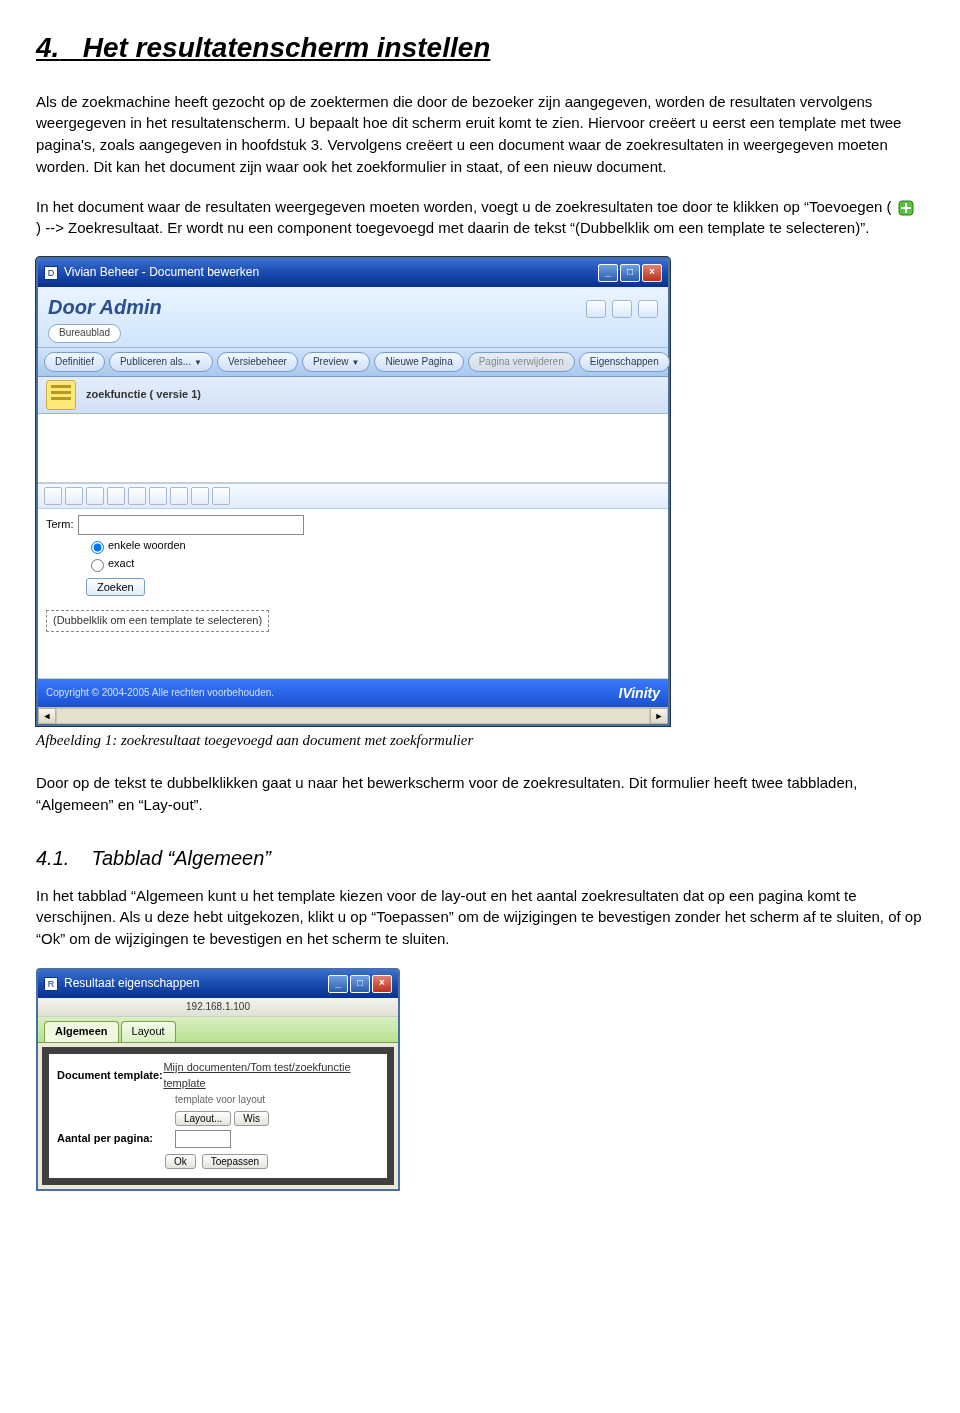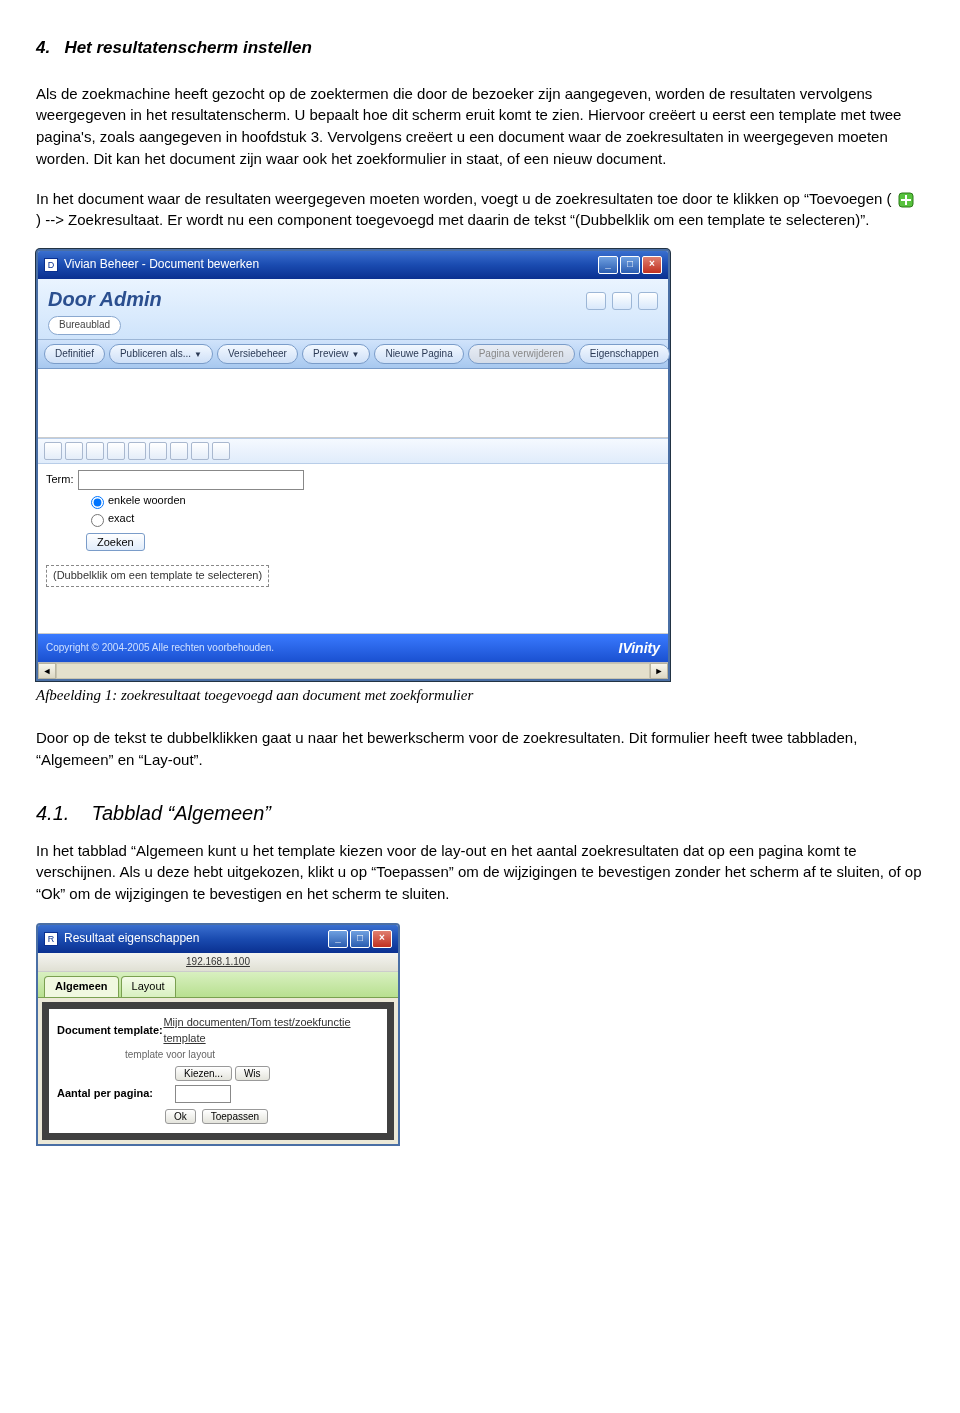--- a/index.html
+++ b/index.html
@@ -8,24 +8,25 @@
     line-height: 1.45;
     color: #000;
     background: #fff;
     margin: 0;
     padding: 28px 36px;
     width: 960px;
     box-sizing: border-box;
   }
   h2.section-title {
     font-family: Arial, sans-serif;
-    font-size: 17px;
+    font-size: 28px;
     font-weight: bold;
     font-style: italic;
-    margin: 8px 0 22px 0;
+    margin: 0 0 22px 0;
+    text-decoration: underline;
   }
   h3.subsection-title {
     font-family: Arial, sans-serif;
     font-size: 20px;
     font-weight: normal;
     font-style: italic;
     margin: 28px 0 12px 0;
   }
   p.body-text {
     margin: 0 0 18px 0;
@@ -269,21 +270,20 @@
     font-family: Tahoma, sans-serif;
     font-size: 11px;
   }
   .ipbar {
     background: linear-gradient(#f4f4f0,#e0e0d4);
     padding: 2px 8px;
     font-size: 10px;
     color: #333;
     border-bottom: 1px solid #ccc;
     text-align: center;
-    text-decoration: underline;
   }
   .tabstrip {
     background: linear-gradient(#d8f0c0,#b8e090);
     padding: 4px 6px 0 6px;
     display: flex;
     gap: 2px;
     border-bottom: 1px solid #7aa050;
   }
   .tab {
     border: 1px solid #7aa050;
@@ -299,21 +299,21 @@
   }
   .panel2 {
     background: #fff;
     border: 7px solid #404040;
     margin: 4px;
     padding: 6px 8px 8px 8px;
   }
   .p2-row { display: flex; align-items: center; margin-bottom: 4px; font-size: 11px; }
   .p2-row .lbl { font-weight: bold; width: 118px; }
   .p2-value { color: #333; margin-right: 6px; }
-  .p2-sub { font-size: 10px; color: #666; margin-left: 68px; margin-top: -3px; margin-bottom: 3px; }
+  .p2-sub { font-size: 10px; color: #666; margin-left: 118px; margin-top: -3px; margin-bottom: 3px; }
   .p2-btn {
     border: 1px solid #999;
     background: linear-gradient(#fff,#e4e4dc);
     border-radius: 3px;
     padding: 1px 8px;
     font-size: 10px;
     margin-right: 3px;
   }
   .p2-input {
     border: 1px solid #888;
@@ -373,20 +373,24 @@
   <div class="toolbar">
     <span class="tool-btn">Definitief</span>
     <span class="tool-btn"><span>Publiceren als...</span><span class="arrow">▼</span></span>
     <span class="tool-btn">Versiebeheer</span>
     <span class="tool-btn"><span>Preview</span><span class="arrow">▼</span></span>
     <span class="tool-btn">Nieuwe Pagina</span>
     <span class="tool-btn disabled">Pagina verwijderen</span>
     <span class="tool-btn">Eigenschappen</span>
   </div>
 
+  <div class="subbar">
+    <span class="side-icon"></span>
+    <span>zoekfunctie ( versie 1)</span>
+  </div>
 
   <div class="canvas-area"></div>
 
   <div class="rte-bar">
     <span></span>
     <span></span>
     <span></span>
     <span></span>
     <span></span>
     <span></span>
@@ -455,21 +459,21 @@
     <div class="tab active">Algemeen</div>
     <div class="tab">Layout</div>
   </div>
   <div class="panel2">
     <div class="p2-row">
       <span class="lbl">Document template:</span>
       <span class="p2-value" style="text-decoration:underline;">Mijn documenten/Tom test/zoekfunctie template</span>
     </div>
     <div class="p2-sub">template voor layout</div>
     <div class="p2-row" style="margin-left:118px;">
-      <button class="p2-btn">Kiezen...</button>
+      <button class="p2-btn">Layout...</button>
       <button class="p2-btn">Wis</button>
     </div>
     <div class="p2-row">
       <span class="lbl">Aantal per pagina:</span>
       <input class="p2-input" type="text" style="">
     </div>
     <div class="p2-actions">
       <button class="p2-btn">Ok</button>
       <button class="p2-btn">Toepassen</button>
     </div>

